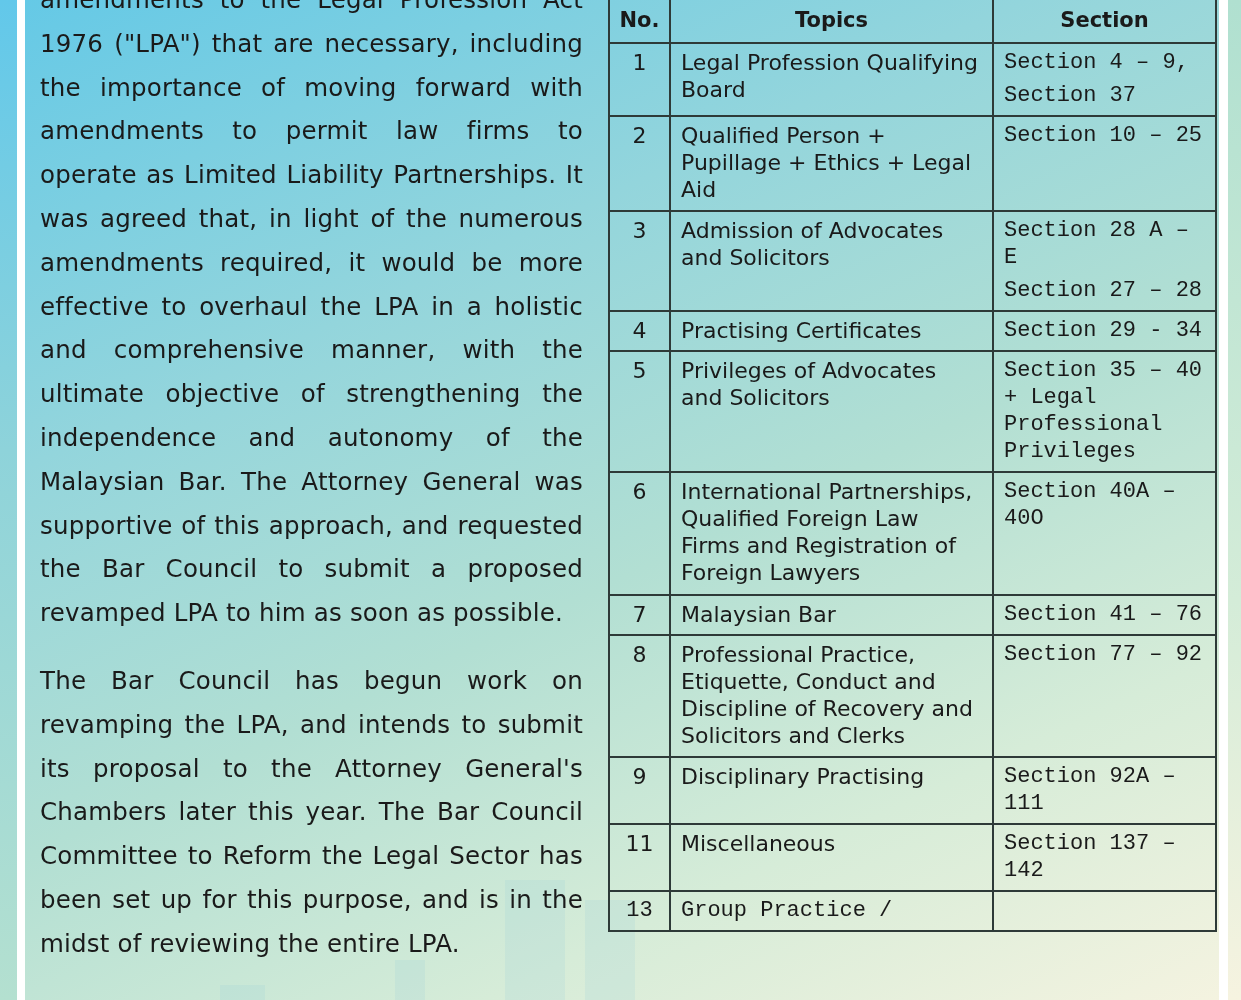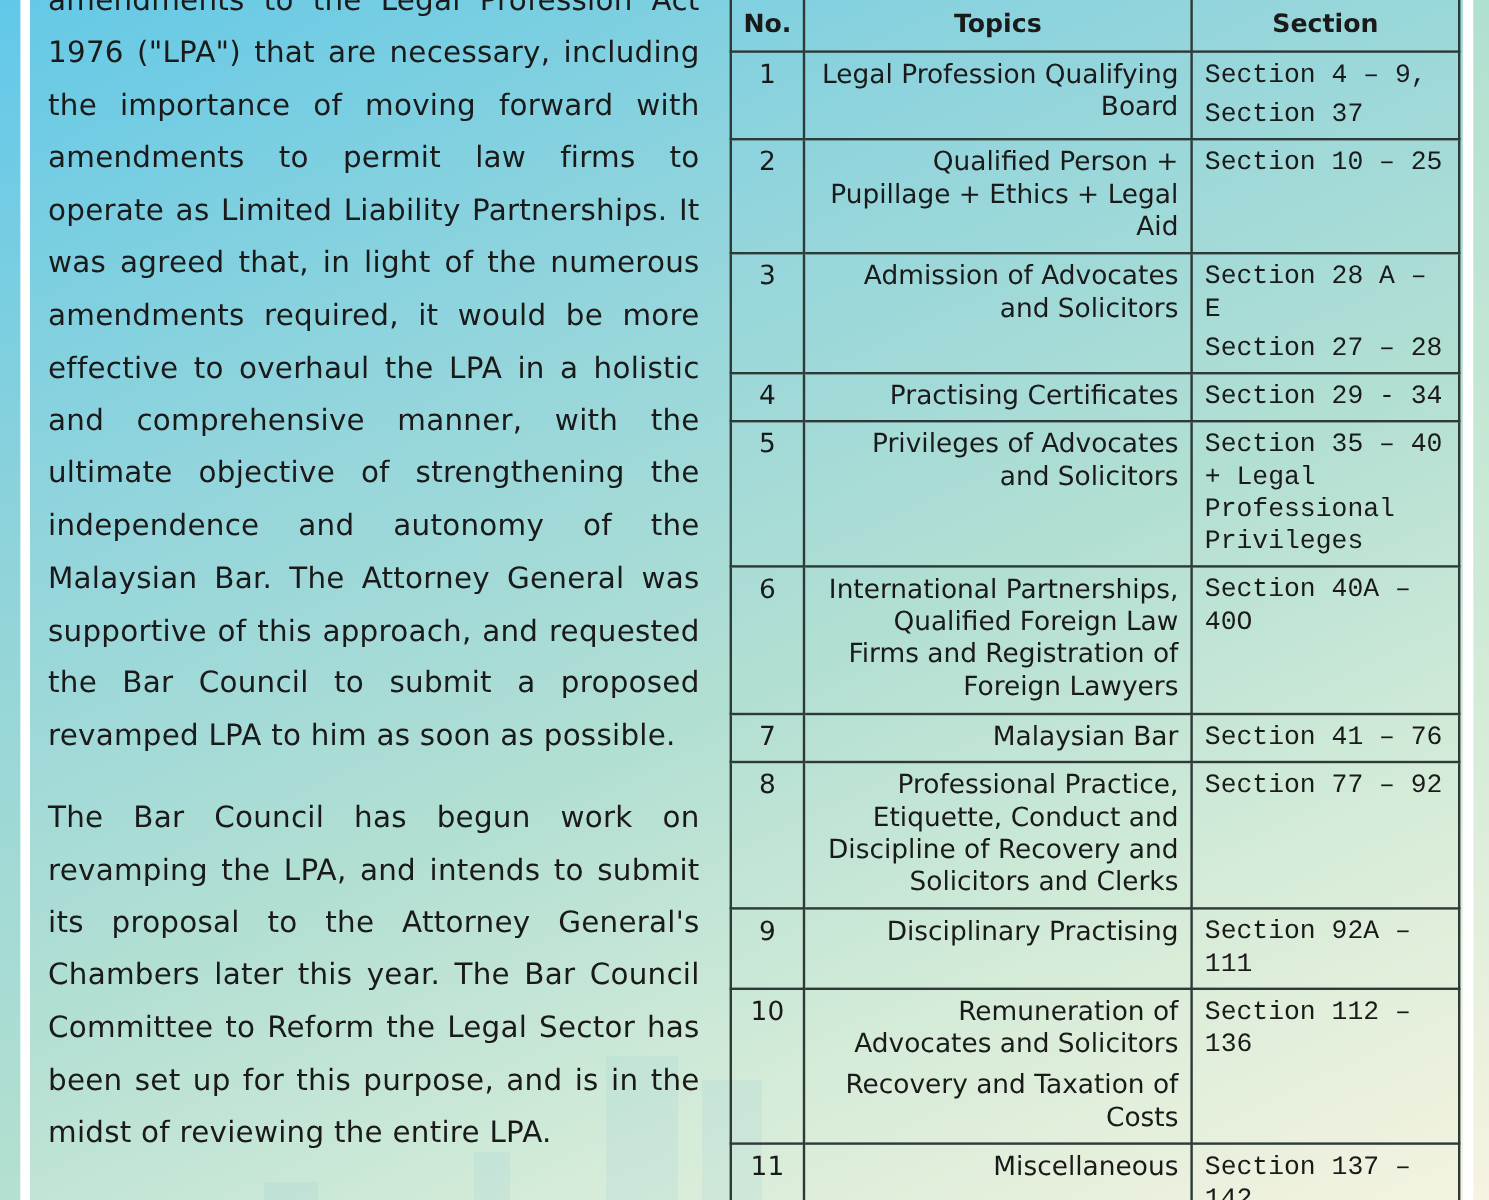--- a/index.html
+++ b/index.html
@@ -48,21 +48,21 @@
   table.lpa col.c-sec { width:223px; }
   table.lpa th, table.lpa td {
     border:2px solid #2e3a38; vertical-align:top; padding:5px 10px 6px 10px;
   }
   table.lpa th {
     font-weight:bold; text-align:center; font-size:21px; height:44px; vertical-align:middle; padding:0 6px;
   }
   table.lpa td.no { text-align:center; padding-left:4px; padding-right:4px; }
   .sec-line { display:block;font-family:Liberation Mono, monospace; }
   .sec-line + .sec-line { margin-top:6px; }
-  .topic-line { display:block;text-align:right; }
+  .topic-line { display:block; }
   .topic-line + .topic-line { margin-top:7px; }
 </style>
 </head>
 <body>
 
 <div class="stripe-left"></div>
 <div class="band-left"></div>
 
 <div class="panel">
   <div class="deco" style="left:480px;top:880px;width:60px;height:120px;"></div>
@@ -169,48 +169,29 @@
       </tr>
       <tr style="height: 41px;">
         <td class="no">9</td>
         <td>
           <span class="topic-line">Disciplinary Practising</span>
         </td>
         <td>
           <span class="sec-line">Section 92A – 111</span>
         </td>
       </tr>
-      <tr style="height: 129px;">
-        <td class="no">10</td>
-        <td>
-          <span class="topic-line">Remuneration of Advocates and Solicitors</span>
-          <span class="topic-line">Recovery and Taxation of Costs</span>
-        </td>
-        <td>
-          <span class="sec-line">Section 112 – 136</span>
-        </td>
-      </tr>
       <tr style="height: 40px;">
         <td class="no">11</td>
         <td>
           <span class="topic-line">Miscellaneous</span>
         </td>
         <td>
           <span class="sec-line">Section 137 – 142</span>
         </td>
       </tr>
-      <tr style="height: 41px;">
-        <td class="no">12</td>
-        <td>
-          <span class="topic-line">Transitional Provisions</span>
-        </td>
-        <td>
-          <span class="sec-line">Section 143 – 151</span>
-        </td>
-      </tr>
       <tr style="height: 40px; font-family: Liberation Mono, monospace;">
         <td class="no">13</td>
         <td>
           <span class="topic-line">Group Practice /</span>
         </td>
         <td>
           <span class="sec-line"></span>
         </td>
       </tr>
     </tbody>

